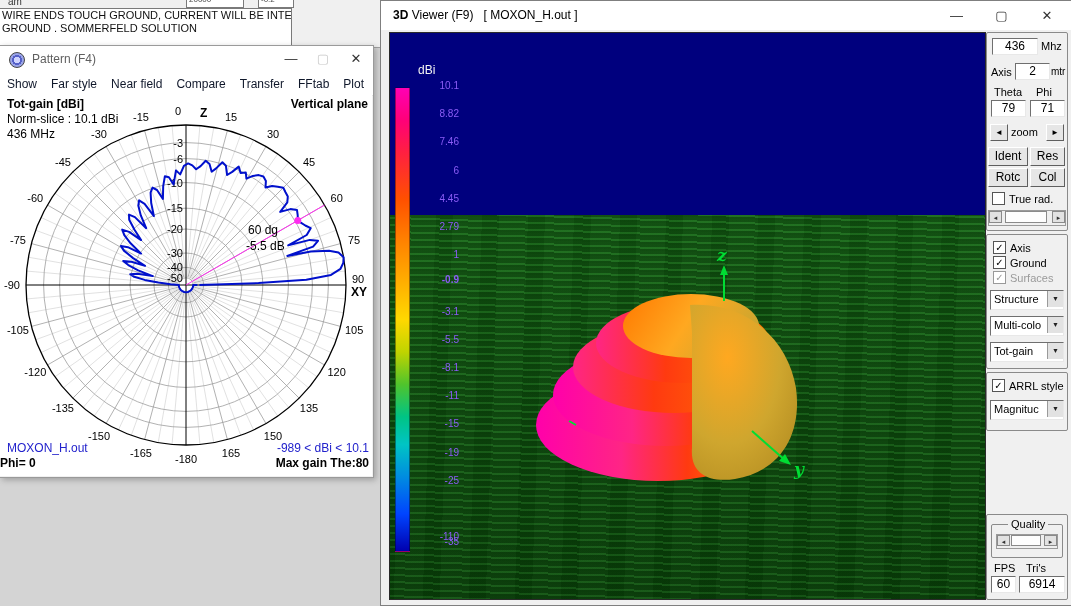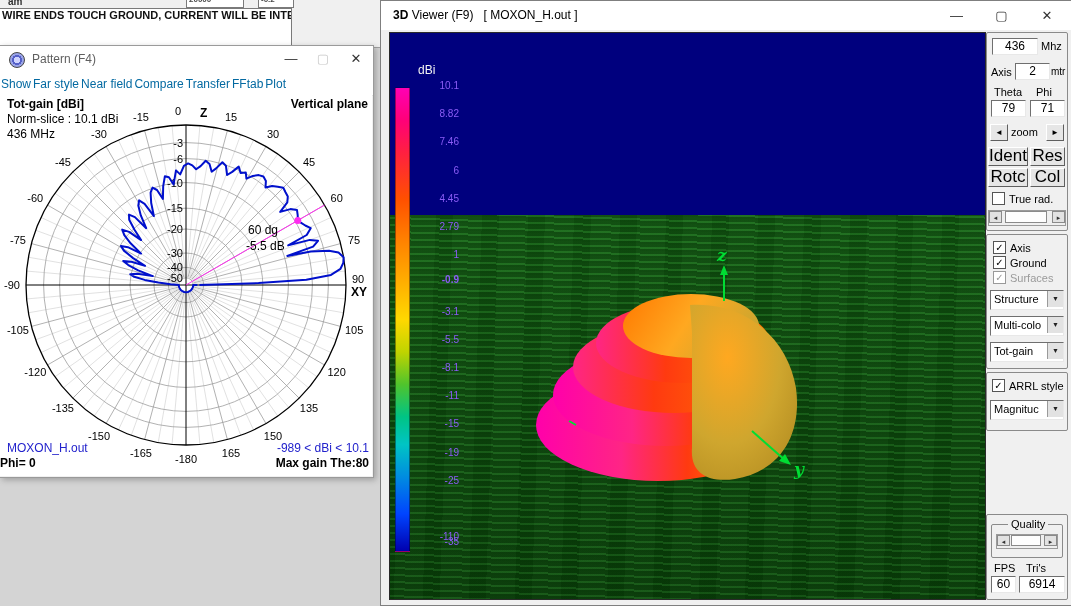--- a/index.html
+++ b/index.html
@@ -2,40 +2,40 @@
 <html><head>
 <meta charset="utf-8">
 <style>
   html,body{margin:0;padding:0;}
   body{width:1071px;height:606px;overflow:hidden;background:#d4d4d4;
        font-family:"Liberation Sans",sans-serif;position:relative;}
   .abs{position:absolute;}
 
   
   #bg-window{left:0;top:0;width:381px;height:475px;background:#d4d4d4;}
-  #bg-top{left:0;top:0;width:381px;height:47px;background:#f0f0f0;border-bottom:1px solid #a0a0a0;font-weight:bold;}
+  #bg-top{left:0;top:0;width:381px;height:47px;background:#f0f0f0;border-bottom:1px solid #a0a0a0;}
   #bg-strip{left:0;top:0;width:381px;height:8px;background:#f0f0f0;overflow:hidden;font-size:10px;color:#333;}
   .strip-box{position:absolute;top:2px;height:12px;background:#fff;border:1px solid #7a7a7a;font-size:8px;color:#444;padding:0 2px;overflow:hidden;}
   #bg-textbox{left:0;top:8px;width:291px;height:39px;background:#fff;border:1px solid #7a7a7a;border-left:none;overflow:hidden;}
   #bg-textbox div{font-size:11px;color:#111;white-space:nowrap;line-height:12.5px;padding-left:2px;}
 
   
   #pattern-window{left:0;top:45px;width:373px;height:431px;background:#f0f0f0;
      border:1px solid #9a9a9a;border-left:none;box-shadow:2px 2px 6px rgba(0,0,0,.25);}
   #pat-titlebar{left:0;top:0;width:373px;height:26px;background:#ffffff;}
   #pat-icon{left:9px;top:6px;width:14px;height:14px;border-radius:50%;
      background:radial-gradient(circle at 50% 50%, #cfd4ff 0 3px, #5560c8 3px 5px, #9aa4e8 5px 7px);border:1px solid #444;}
   #pat-title{left:32px;top:6px;font-size:12px;color:#5f5f5f;}
   .winbtn{top:0;height:26px;text-align:center;line-height:26px;font-size:13px;color:#333;}
   #pat-min{left:276px;width:30px;}
   #pat-max{left:308px;width:30px;color:#c9c9c9;}
   #pat-close{left:340px;width:32px;}
   #pat-menubar{left:0;top:26px;width:373px;height:23px;background:#ffffff;border-bottom:1px solid #e2e2e2;
      display:flex;align-items:center;}
-  #pat-menubar .mitem{font-size:12px;color:#0369a1;padding:0 1px;}
+  #pat-menubar .mitem{font-size:12px;color:#0f172a;padding:0 7px;}
   #pat-plot{left:0;top:49px;width:372px;height:381px;background:#ffffff;}
   .plot-txt{font-size:12px;color:#000;}
   .plot-b{font-weight:bold;}
   .plot-blue{color:#2222cc;}
 
   
   #viewer-window{left:380px;top:0;width:691px;height:606px;background:#f0f0f0;
      border:1px solid #7f7f7f;border-right:none;box-sizing:border-box;}
   #vw-titlebar{left:0;top:0;width:690px;height:29px;background:#ffffff;}
   #vw-title{left:12px;top:7px;font-size:12px;color:#000;}
@@ -56,21 +56,21 @@
   .cb-label{position:absolute;left:25px;width:44px;font-size:10px;color:#8b5cf6;text-align:right;}
   #cb-header{left:28px;top:30px;font-size:12px;color:#f2f2f2;}
   #blob-svg{left:0;top:0;}
 
   
   #vw-panel{left:605px;top:31px;width:82px;height:566px;font-size:11px;color:#000;}
   .gbox{position:absolute;border:1px solid #8a8a8a;border-radius:2px;background:#f0f0f0;}
   .inset{position:absolute;background:#fff;border:1px solid;border-color:#6f6f6f #e8e8e8 #e8e8e8 #6f6f6f;
      text-align:center;font-size:12px;line-height:15px;overflow:hidden;}
   .btn95{position:absolute;background:#e6e6e6;border:1px solid;border-color:#ffffff #5f5f5f #5f5f5f #ffffff;
-     text-align:center;font-size:17px;overflow:hidden;}
+     text-align:center;font-size:12px;overflow:hidden;}
   .lbl{position:absolute;white-space:nowrap;}
   .chk{position:absolute;width:11px;height:11px;background:#fff;border:1px solid #555;font-size:10px;
      line-height:11px;text-align:center;color:#000;}
   .chk.gray{color:#999;border-color:#999;}
   .dd{position:absolute;height:18px;background:#fff;border:1px solid;border-color:#6f6f6f #e8e8e8 #e8e8e8 #6f6f6f;}
   .dd .dd-txt{position:absolute;left:3px;top:2px;font-size:11px;white-space:nowrap;overflow:hidden;width:52px;}
   .dd .dd-btn{position:absolute;right:0;top:0;width:15px;height:16px;background:#e2e2e2;
      border-left:1px solid #9a9a9a;text-align:center;font-size:7px;line-height:16px;color:#222;}
   .sb{position:absolute;height:14px;background:#efefef;border:1px solid #9a9a9a;}
   .sb .ar{position:absolute;top:0;width:13px;height:12px;background:#e2e2e2;border:1px solid #8a8a8a;
@@ -82,20 +82,21 @@
 
 <div class="abs" id="bg-window">
   <div class="abs" id="bg-top">
     <div class="abs" id="bg-strip">
       <span class="abs" style="left:8px;top:-4px;">am</span>
       <span class="strip-box" style="left:186px;width:52px;top:-6px;">20000</span>
       <span class="strip-box" style="left:258px;width:30px;top:-6px;">-0.2</span>
     </div>
     <div class="abs" id="bg-textbox">
       <div>WIRE ENDS TOUCH GROUND, CURRENT WILL BE INTERPOLA</div>
+      <div>GROUND . SOMMERFELD SOLUTION</div>
     </div>
   </div>
 </div>
 
 <div class="abs" id="pattern-window">
   <div class="abs" id="pat-titlebar">
     <span class="abs" id="pat-icon"></span>
     <span class="abs" id="pat-title">Pattern   (F4)</span>
     <span class="abs winbtn" id="pat-min">—</span>
     <span class="abs winbtn" id="pat-max">▢</span>

